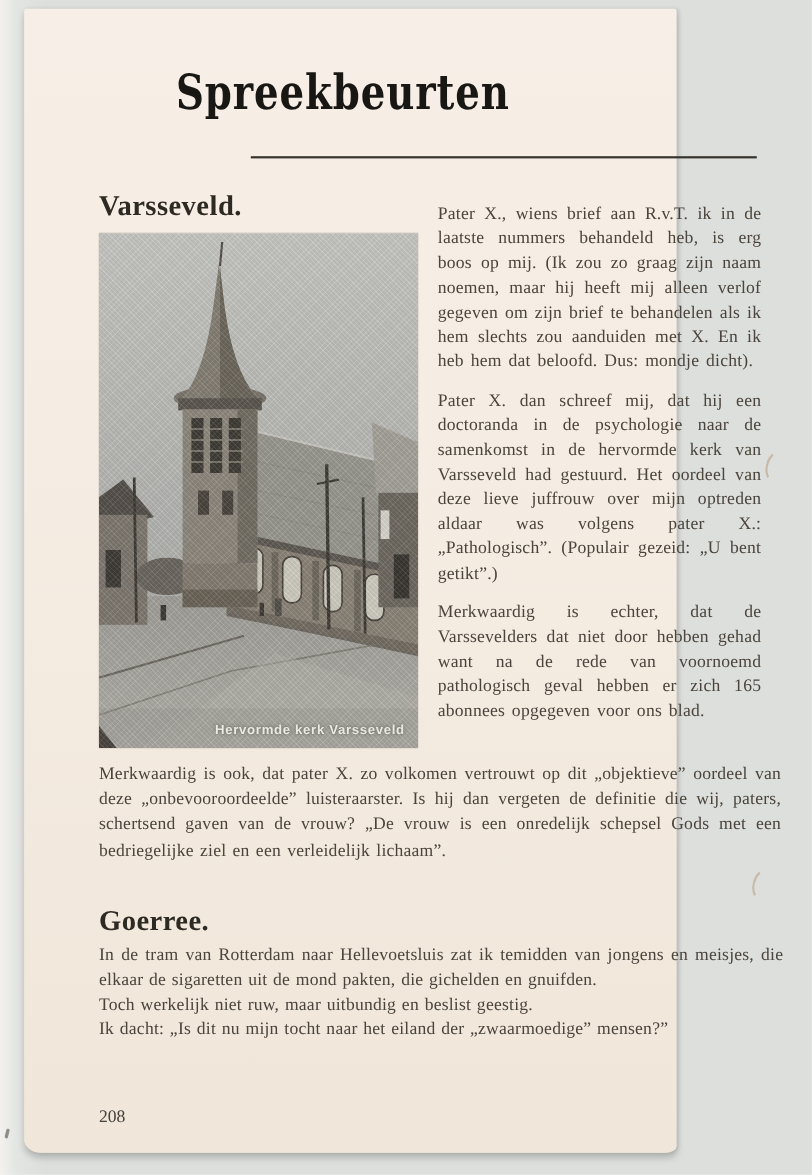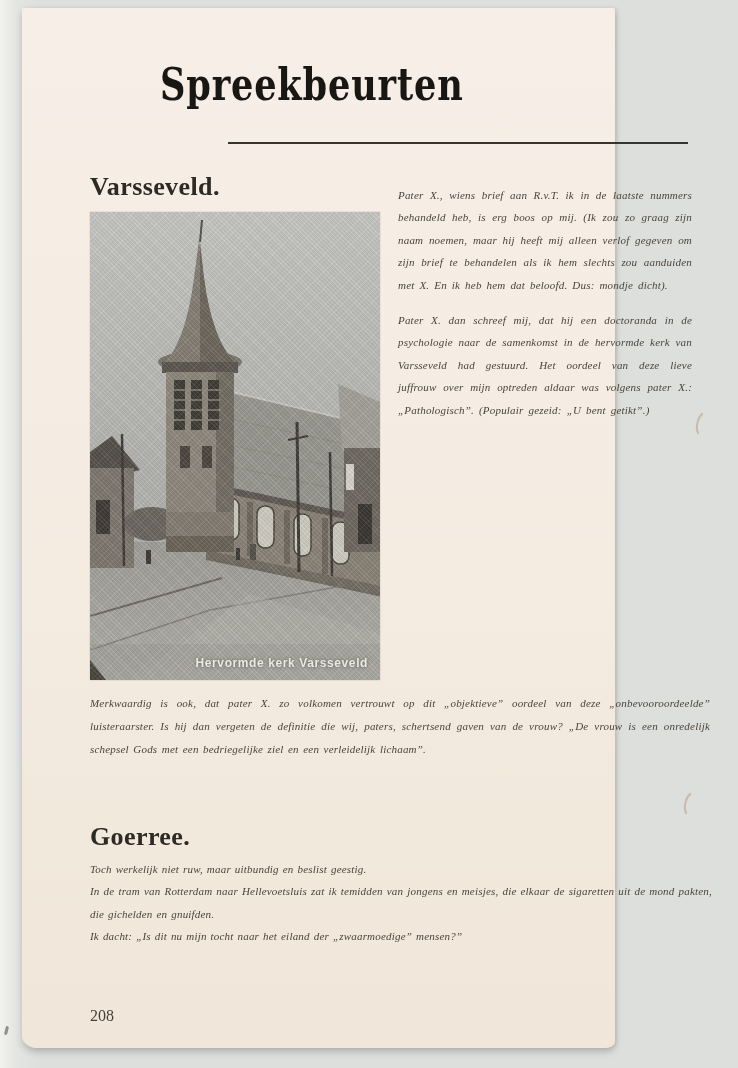--- a/index.html
+++ b/index.html
@@ -23,21 +23,21 @@
     white-space:nowrap;
   }
   .rule { position:absolute; left:206px; top:134px; width:460px; height:2px; background:#37332d; }
   .heading {
     position:absolute; left:68px; margin:0;
     font-size:26px; font-weight:bold; color:#2d2923; letter-spacing:0.4px;
     font-family:"Liberation Serif", serif;
   }
   .h-vars { top:164px; }
   .h-goer { top:814px; }
-  .page p { margin:0; text-align:justify; color:#4a443c; font-size:11px;font-style:italic; }
+  .page p { margin:0; text-align:justify; color:#4a443c; font-size:16px; }
   .col-right { position:absolute; left:376px; top:176px; width:294px; }
   .col-right p { line-height:22.4px; margin:0 0 13px 0; word-spacing:2px; letter-spacing:0.2px; }
   .full-para {
     position:absolute; left:68px; top:684px; width:620px;
     line-height:23.2px; word-spacing:1.5px; letter-spacing:0.2px;
   }
   .goerree-text { position:absolute; left:68px; top:850px; width:622px; }
   .goerree-text p { line-height:22.4px; word-spacing:1px; letter-spacing:0.2px; }
   .page-number { position:absolute; left:68px; top:999px; font-size:16px; color:#45403a; }
   .photo {
@@ -178,29 +178,30 @@
         <rect y="432" width="290" height="36" fill="#8e8d86" opacity="0.25"></rect>
         <polygon points="0,448 16,468 0,468" fill="#4a463f"></polygon>
       </g>
     </svg>
     <figcaption class="photo-caption">Hervormde kerk Varsseveld</figcaption>
   </figure>
 
   <div class="col-right">
     <p>Pater X., wiens brief aan R.v.T. ik in de laatste nummers behandeld heb, is erg boos op mij. (Ik zou zo graag zijn naam noemen, maar hij heeft mij alleen verlof gegeven om zijn brief te behandelen als ik hem slechts zou aanduiden met X. En ik heb hem dat beloofd. Dus: mondje dicht).</p>
     <p>Pater X. dan schreef mij, dat hij een doctoranda in de psychologie naar de samenkomst in de hervormde kerk van Varsseveld had gestuurd. Het oordeel van deze lieve juffrouw over mijn optreden aldaar was volgens pater X.: „Pathologisch”. (Populair gezeid: „U bent getikt”.)</p>
+    <p>Merkwaardig is echter, dat de Varssevelders dat niet door hebben gehad want na de rede van voornoemd pathologisch geval hebben er zich 165 abonnees opgegeven voor ons blad.</p>
   </div>
 
   <p class="full-para">Merkwaardig is ook, dat pater X. zo volkomen vertrouwt op dit „objektieve” oordeel van deze „onbevooroordeelde” luisteraarster. Is hij dan vergeten de definitie die wij, paters, schertsend gaven van de vrouw? „De vrouw is een onredelijk schepsel Gods met een bedriegelijke ziel en een verleidelijk lichaam”.</p>
 
   <h2 class="heading h-goer">Goerree.</h2>
 
   <div class="goerree-text">
+    <p>In de tram van Rotterdam naar Hellevoetsluis zat ik temidden van jongens en meisjes, die elkaar de sigaretten uit de mond pakten, die gichelden en gnuifden.</p>
     <p>Toch werkelijk niet ruw, maar uitbundig en beslist geestig.</p>
-    <p>In de tram van Rotterdam naar Hellevoetsluis zat ik temidden van jongens en meisjes, die elkaar de sigaretten uit de mond pakten, die gichelden en gnuifden.</p>
     <p>Ik dacht: „Is dit nu mijn tocht naar het eiland der „zwaarmoedige” mensen?”</p>
   </div>
 
   <div class="page-number">208</div>
 
   <div class="curl curl-1"></div>
   <div class="curl curl-2"></div>
 </div>
 
 <div class="speck"></div>

